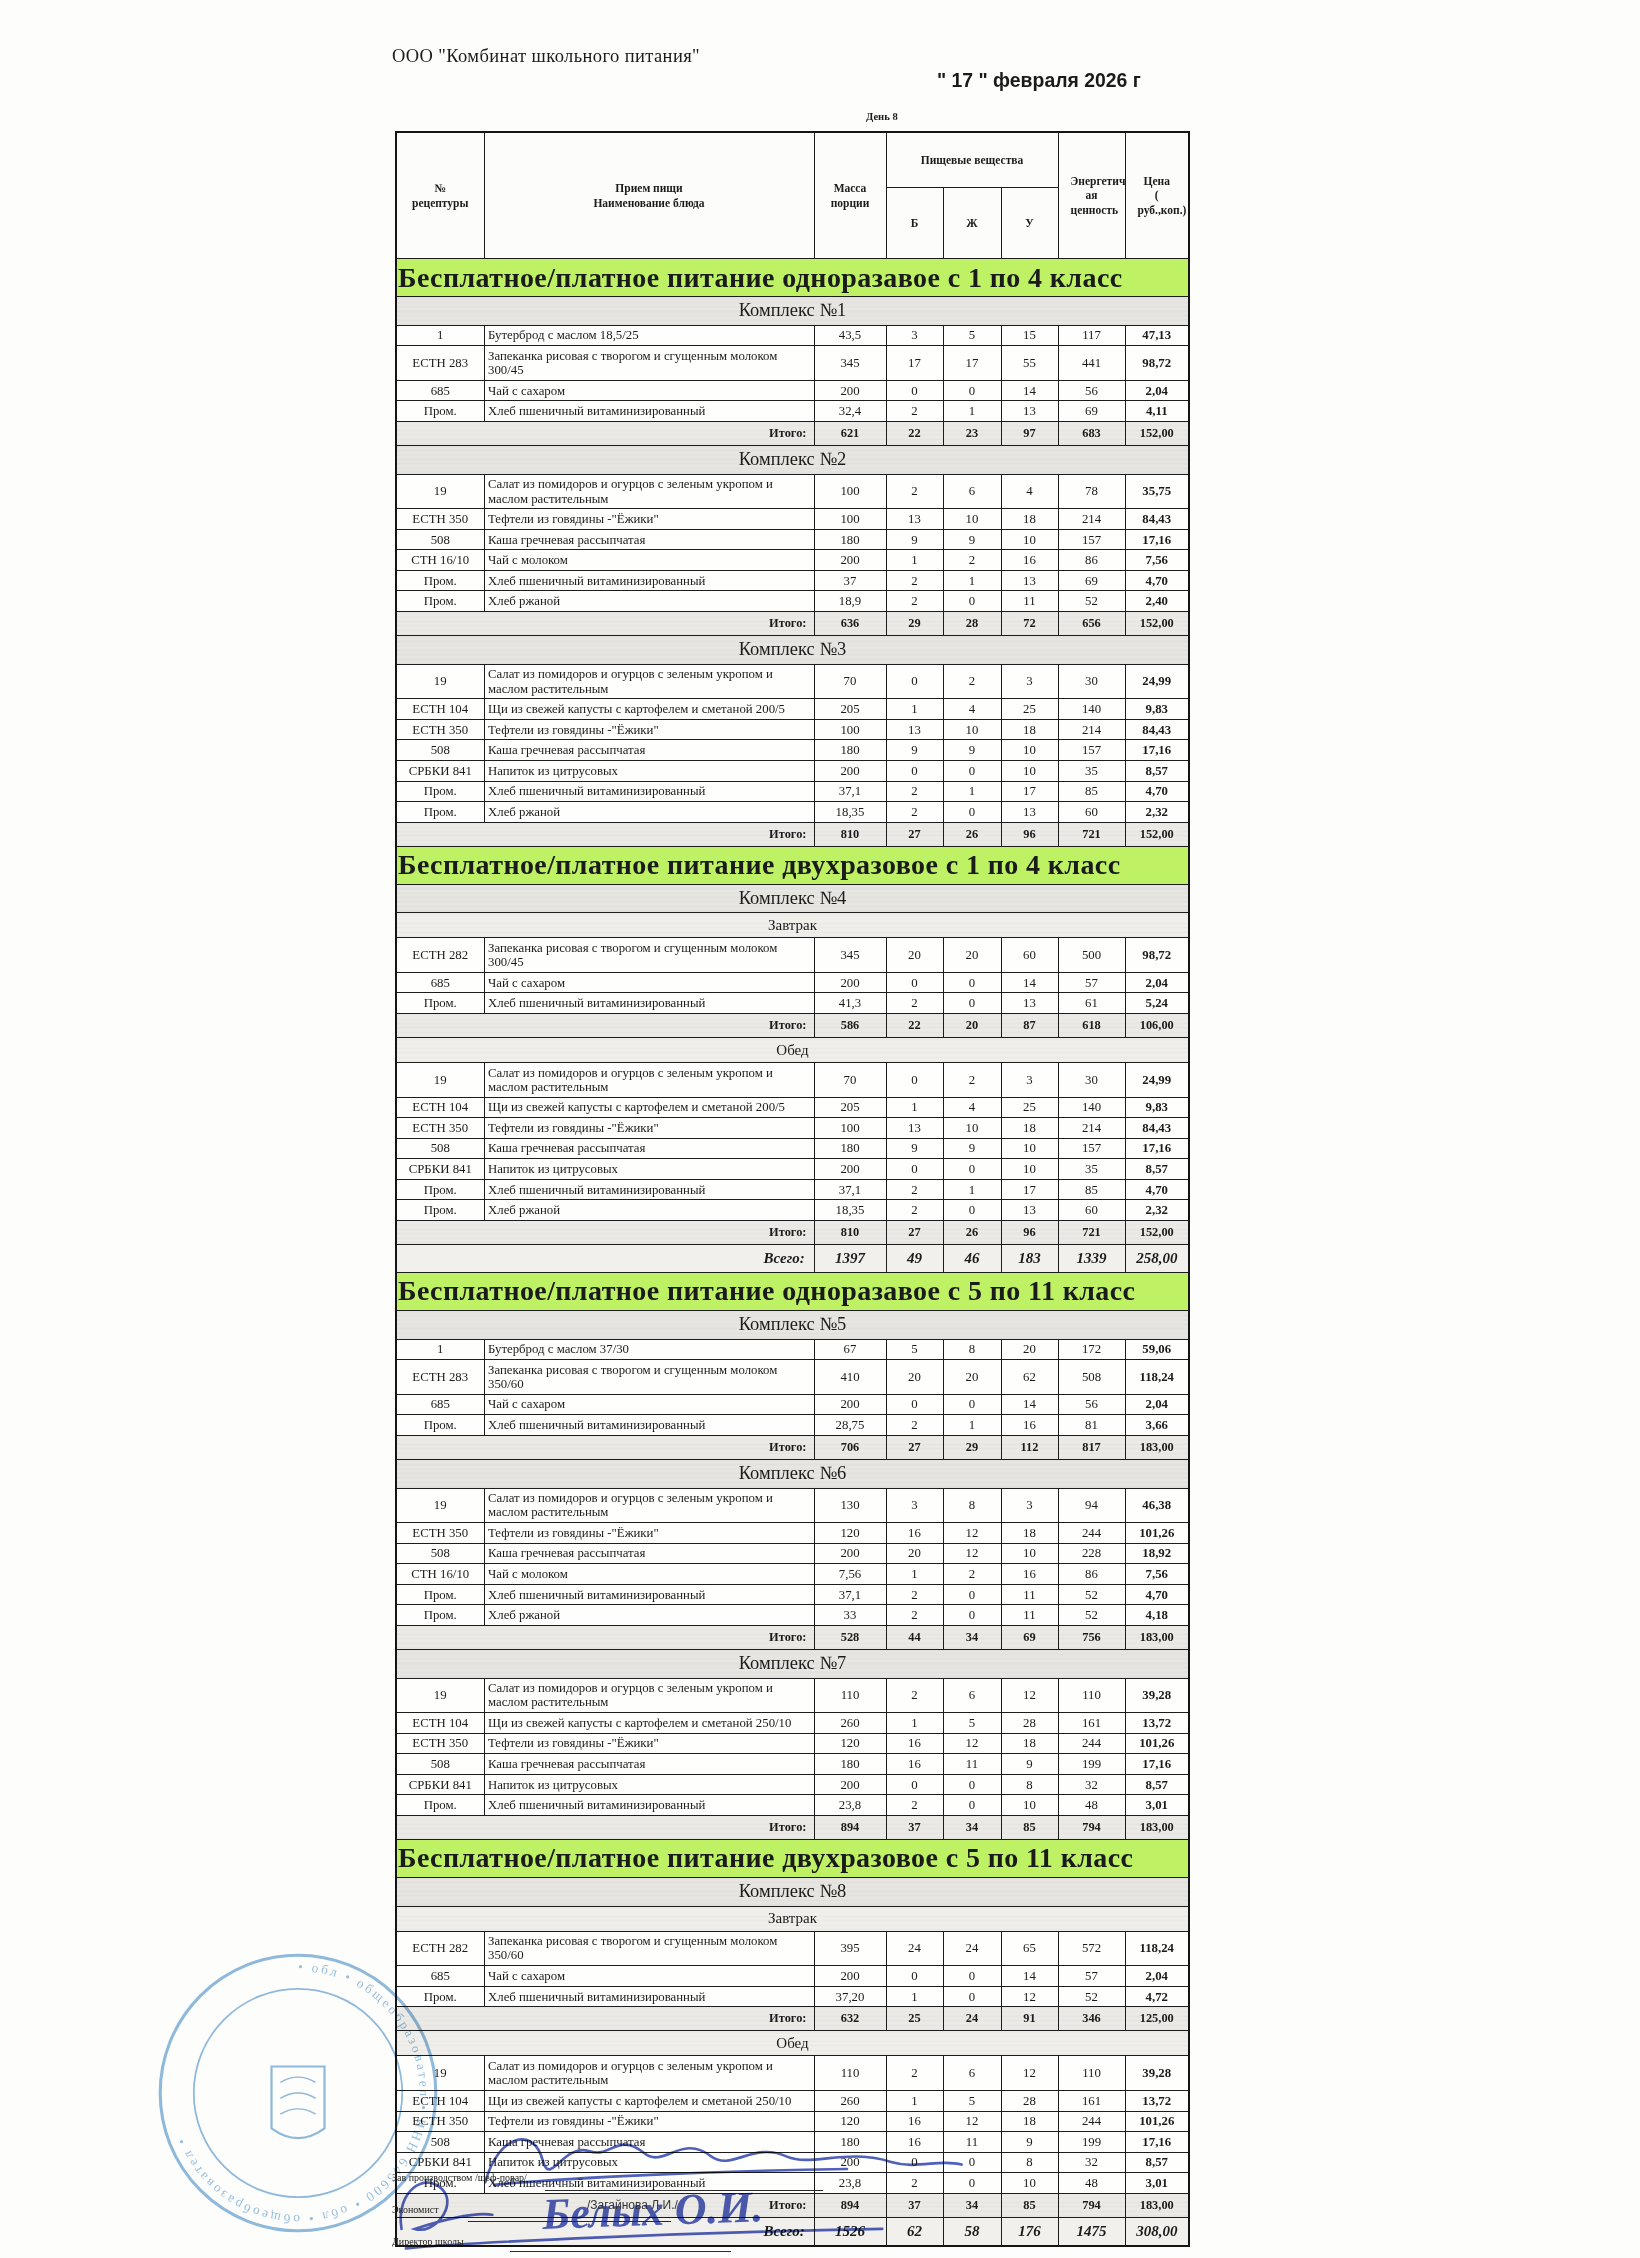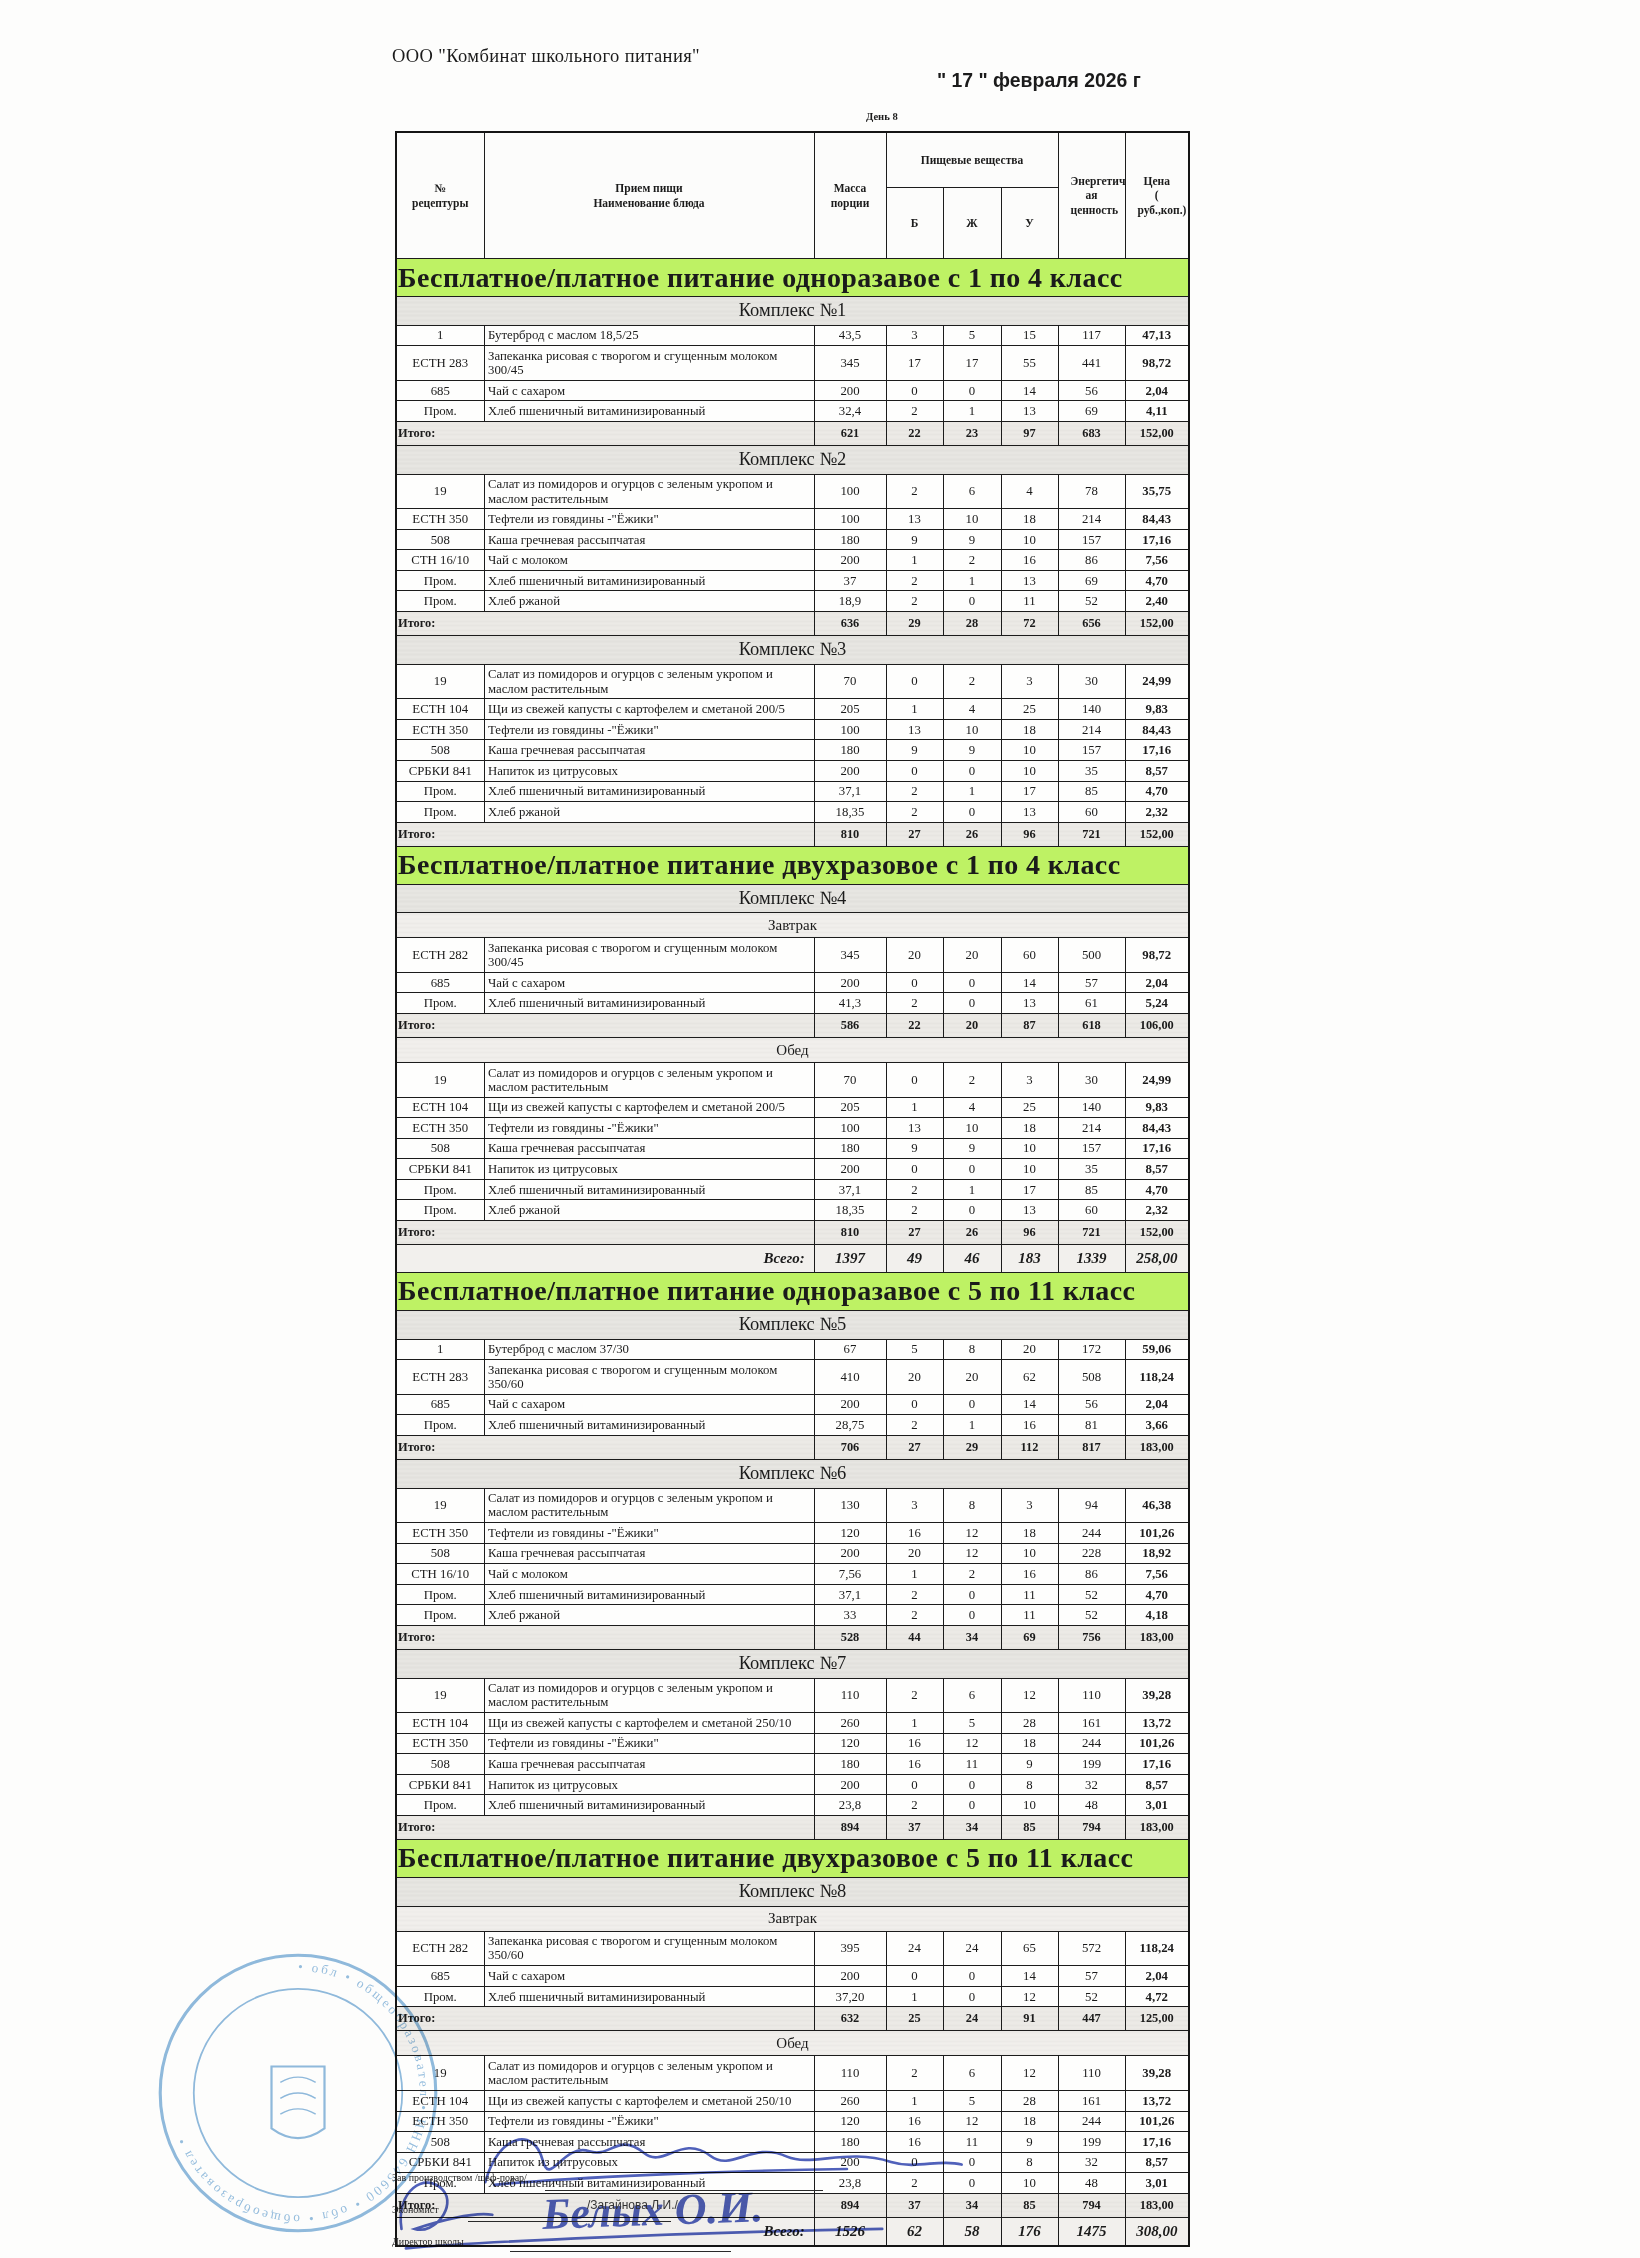--- a/index.html
+++ b/index.html
@@ -40,21 +40,21 @@
   }
   tr.dish td{font-size:12.8px;line-height:1.12;padding:2.6px 3.5px;background:#fefefd;}
   td.dish-name{text-align:left;padding-left:5.3px;}
   .c{text-align:center;}
   td.num{font-size:12px;}
   td.price{font-weight:bold;font-size:13.7px;}
   tr.total td{
     background:#eceae6;font-weight:bold;font-size:12.4px;height:21px;
     background-image:repeating-linear-gradient(0deg,rgba(0,0,0,.02) 0 1.8px,transparent 1.8px 4.4px);
   }
-  td.total-label{text-align:left;padding-right:7px;font-size:11px;}
+  td.total-label{text-align:right;padding-right:7px;font-size:11px;}
   tr.grand td{
     background:#f2f0ed;font-weight:bold;font-style:italic;font-size:15px;height:25px;
   }
   td.grand-label{text-align:right;padding-right:8.8px;}
 
   .footer-line{position:absolute;font-family:Liberation Serif, serif;font-size:10px;color:#222;}
   .sig-underline{position:absolute;border-bottom:1.4px solid #2a2a2a;height:0;}
   .typed-name{position:absolute;font-family:"Liberation Sans","DejaVu Sans",sans-serif;font-size:12px;color:#333;}
 
   .stamp-svg{position:absolute;left:139px;top:1934px;mix-blend-mode:multiply;opacity:.8;}
@@ -687,21 +687,21 @@
           <td class="c num">12</td>
           <td class="c num">52</td>
           <td class="c price">4,72</td>
         </tr>
         <tr class="total">
           <td class="total-label" colspan="2">Итого:</td>
           <td class="c">632</td>
           <td class="c">25</td>
           <td class="c">24</td>
           <td class="c">91</td>
-          <td class="c">447</td>
+          <td class="c">346</td>
           <td class="c price">125,00</td>
         </tr>
         <tr class="meal-title">
           <td class="meal-cell" colspan="8">Обед</td>
         </tr>
         <tr class="dish">
           <td class="c">19</td>
           <td class="dish-name">Салат из помидоров и огурцов с зеленым укропом и маслом растительным</td>
           <td class="c num">110</td>
           <td class="c num">2</td>

